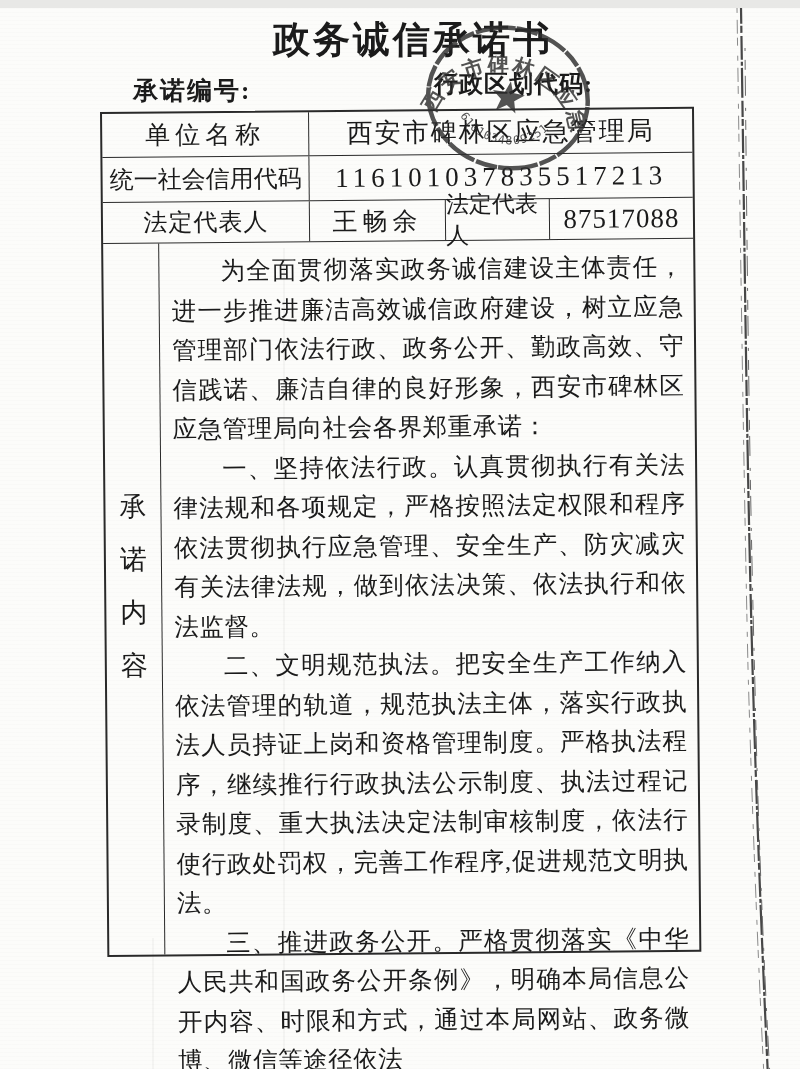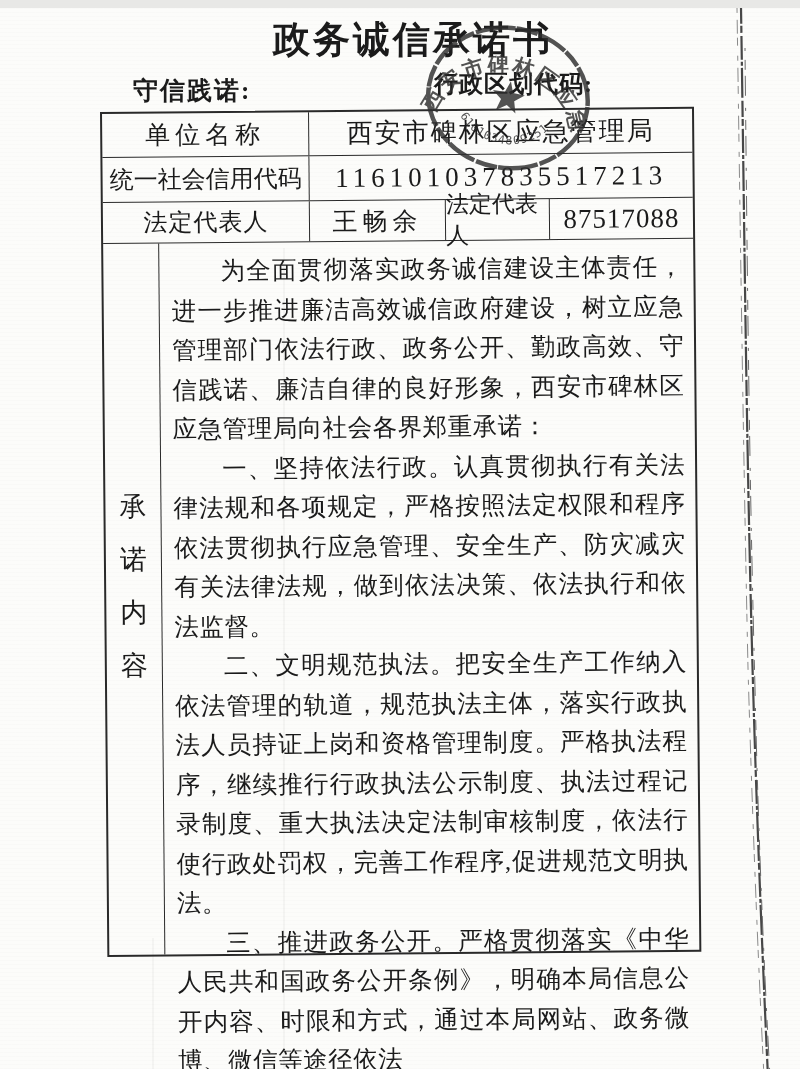--- a/index.html
+++ b/index.html
@@ -60,21 +60,21 @@
 </head>
 <body>
 
 <div class="sheet">
 
   <div class="crease c1"></div>
   <div class="crease c2"></div>
 
   <div class="doc-title">政务诚信承诺书</div>
 
-  <div class="commit-no">守信践诺:</div>
+  <div class="commit-no">承诺编号:</div>
   <div class="admin-code">行政区划代码:</div>
 
   <svg class="stamp" viewBox="0 0 176 156">
     <defs>
       <path id="arcTop" d="M 18 114 A 68 60 0 1 1 158 114" fill="none"></path>
       <path id="arcBottom" d="M 40 98 A 54 48 0 0 0 136 98" fill="none"></path>
     </defs>
     <ellipse cx="88" cy="78" rx="80" ry="70" fill="none" stroke="#2e2e2e" stroke-width="4.5" stroke-dasharray="22 2 30 1.5 18 2 40 1"></ellipse>
     <text font-size="21" font-weight="bold" fill="#2e2e2e" letter-spacing="2.5" font-family="Liberation Serif, DejaVu Serif, serif">
       <textPath href="#arcTop" startOffset="4%">西安市碑林区应急管理局</textPath>

